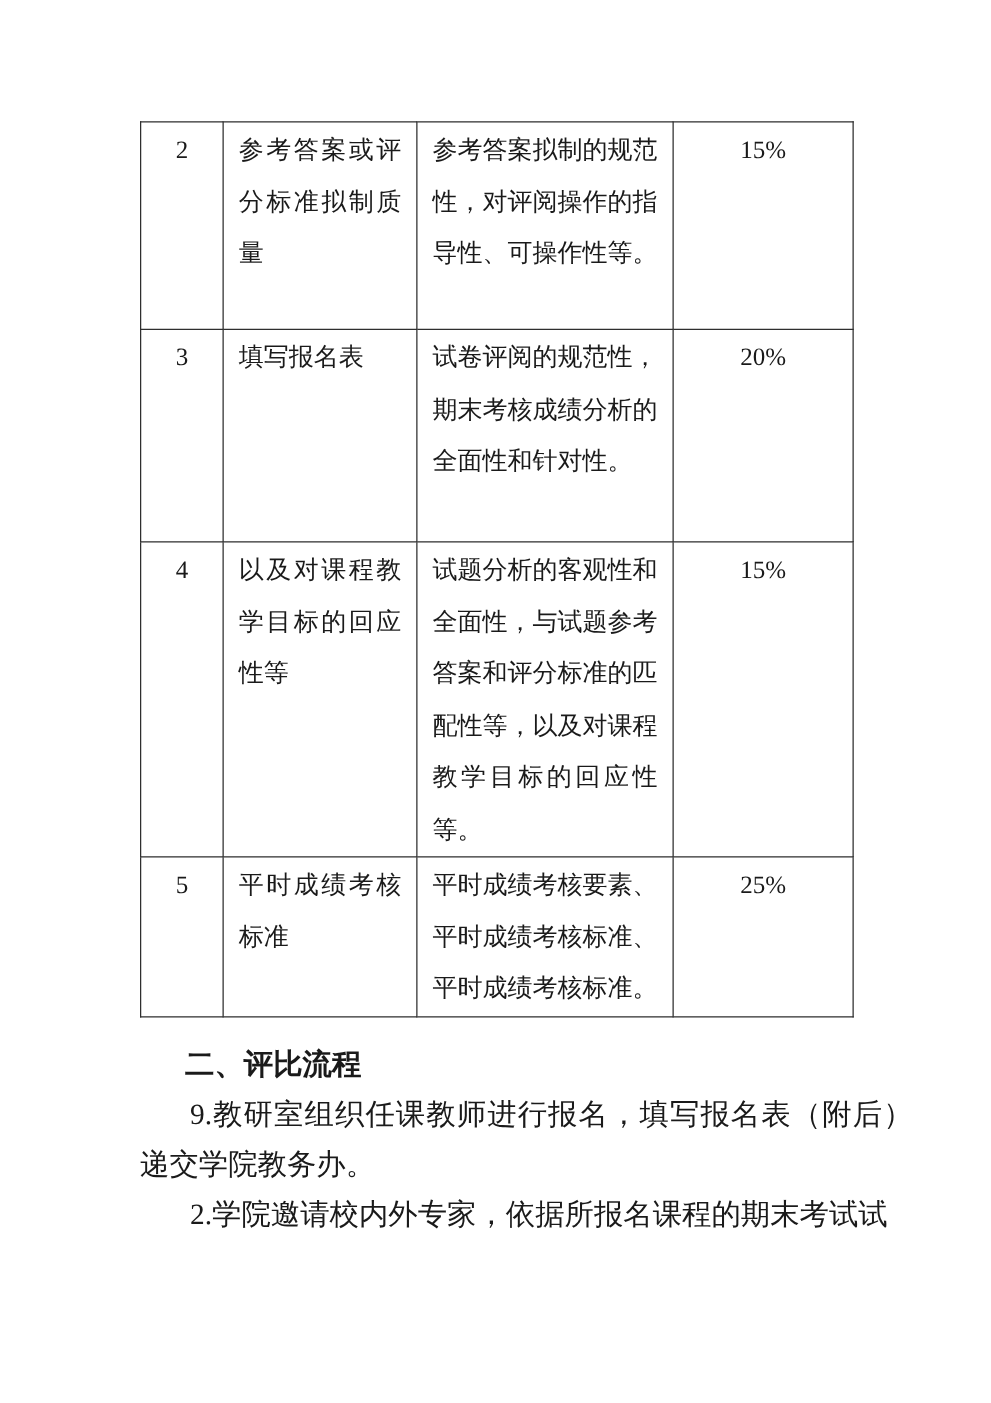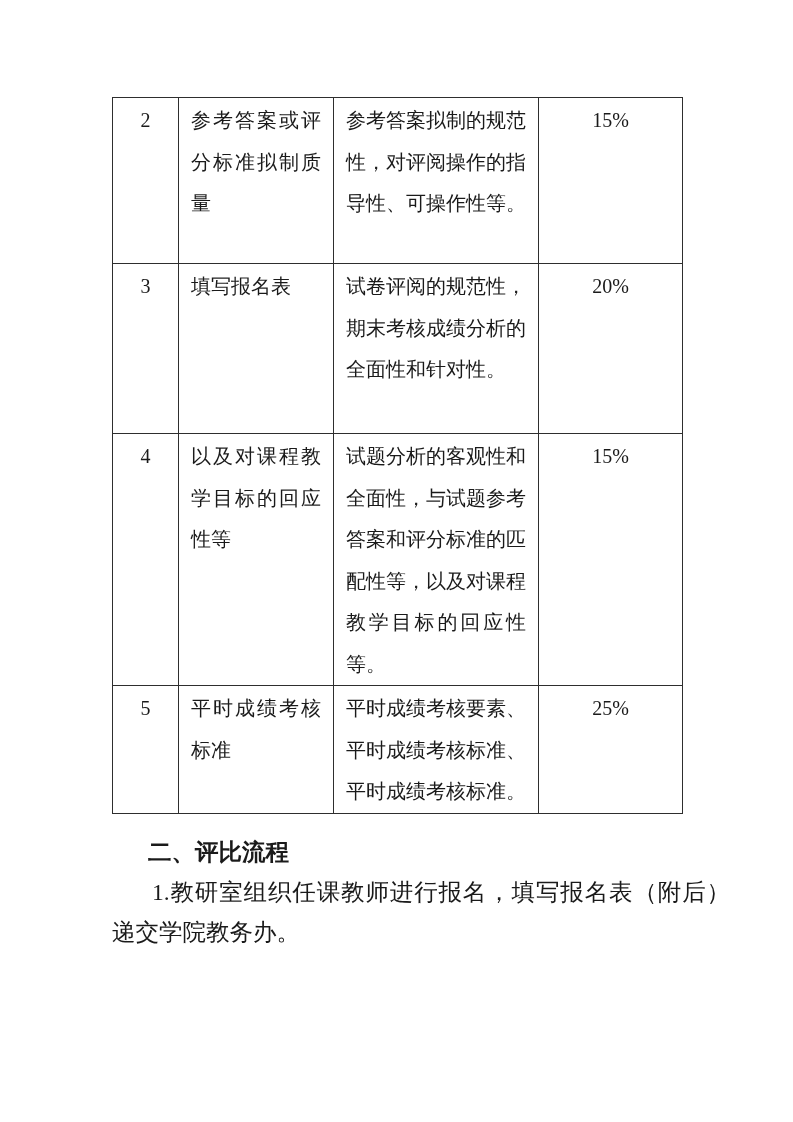--- a/index.html
+++ b/index.html
@@ -108,16 +108,17 @@
         <td class="cell-no">5</td>
         <td class="cell-item">平时成绩考核标准</td>
         <td class="cell-detail">平时成绩考核要素、平时成绩考核标准、平时成绩考核标准。</td>
         <td class="cell-weight">25%</td>
       </tr>
     </tbody>
   </table>
 
   <div class="body-text">
     <h2 class="section-heading" style="font-size:23.5px;">二、评比流程</h2>
-    <p class="para">1.教研室组织任课教师进行报名，填写报名表（附后）递交学院教务办。</p>
+    <p class="para">9.教研室组织任课教师进行报名，填写报名表（附后）递交学院教务办。</p>
+    <p class="para">2.学院邀请校内外专家，依据所报名课程的期末考试试</p>
   </div>
 
 </div>
 
 </body></html>

